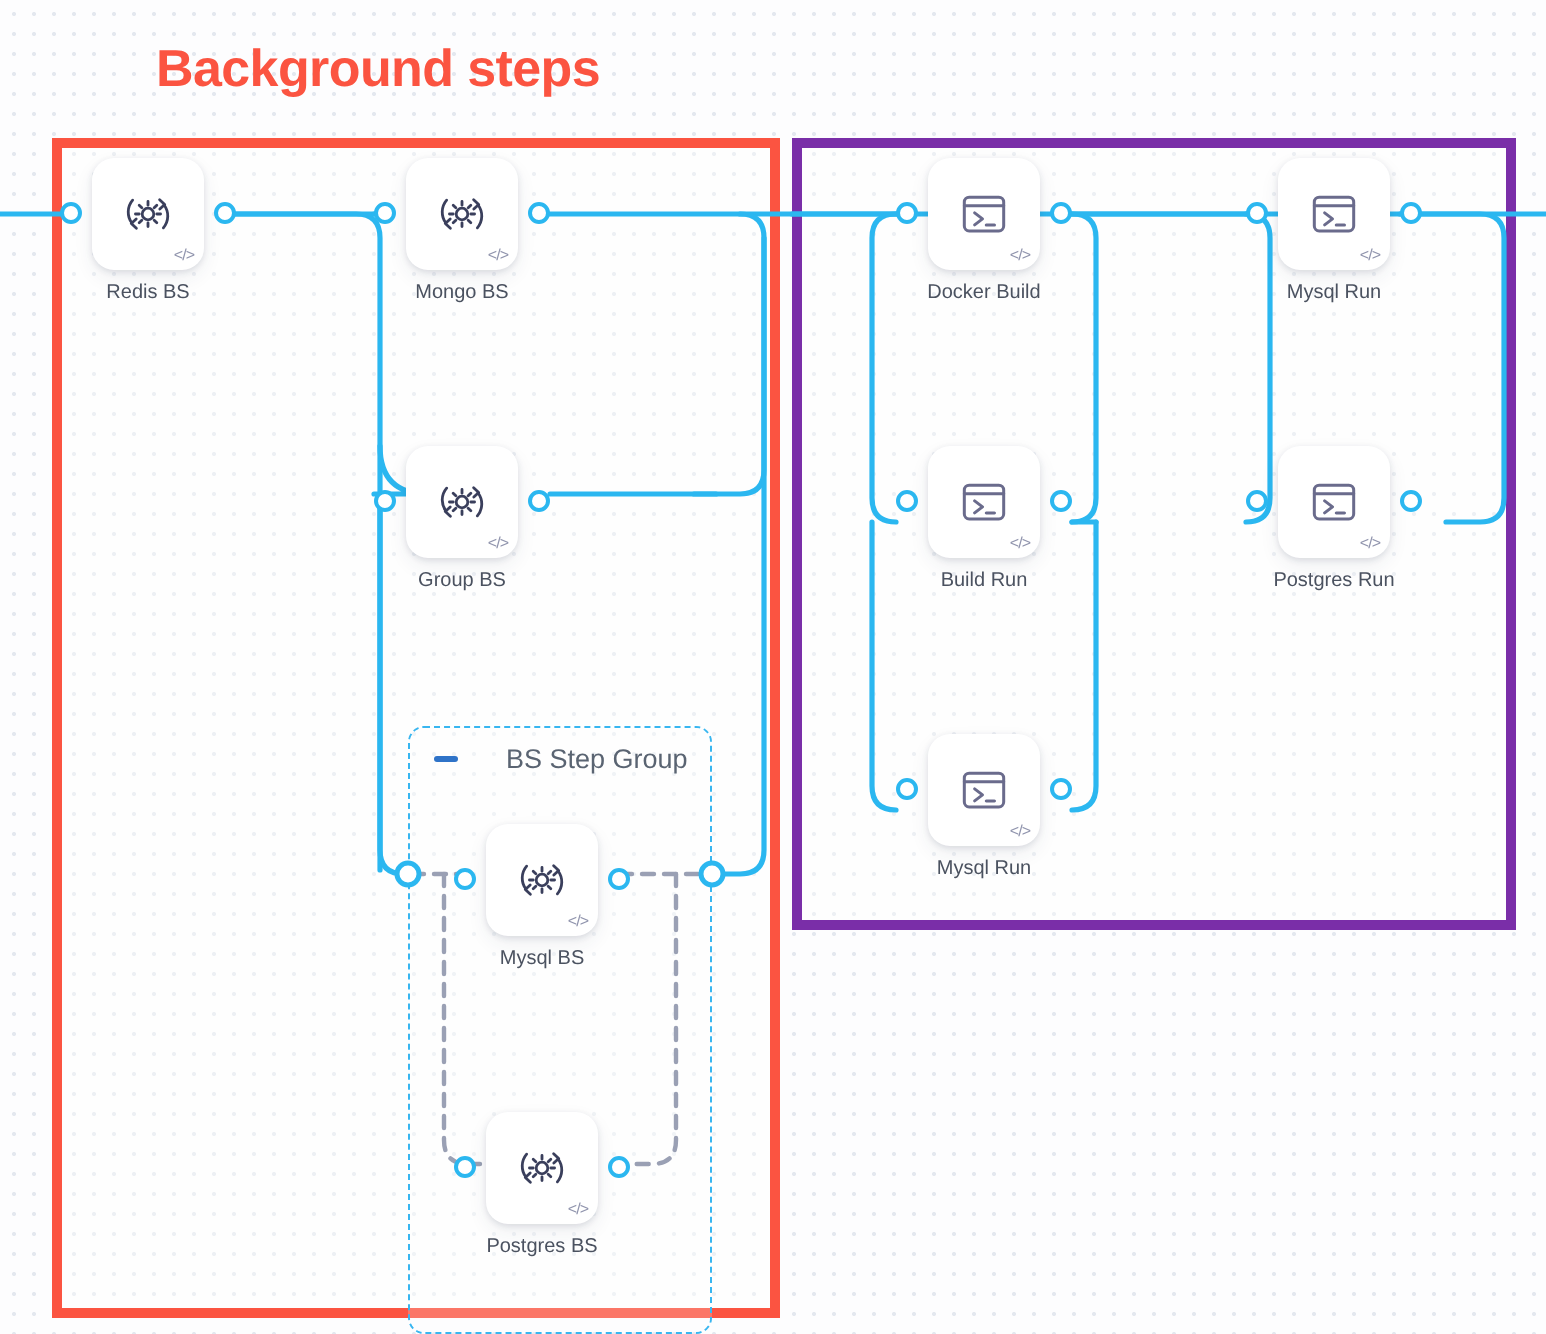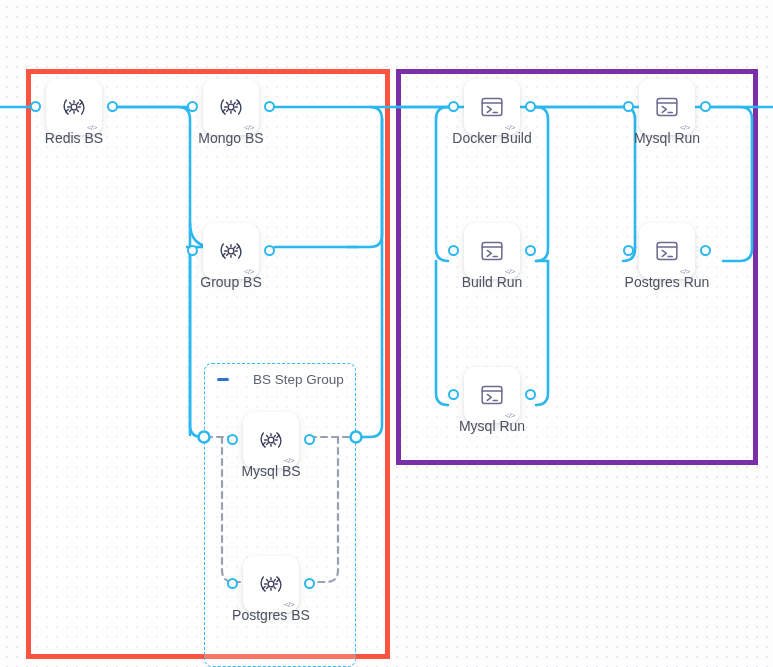--- a/index.html
+++ b/index.html
@@ -61,37 +61,38 @@
     box-shadow:0 1px 3px rgba(40,50,80,0.13), 0 4px 10px rgba(40,50,80,0.07);
     display:flex;align-items:center;justify-content:center;
   }
   .node .code-badge{
     position:absolute;right:5px;bottom:3px;
     font-size:8px;color:#9094ad;font-family:"Liberation Sans",sans-serif;
     line-height:1;letter-spacing:-0.5px;
   }
   .node .label{
     position:absolute;left:50%;transform:translateX(-50%);
-    top:51px;white-space:nowrap;
-    font-size:14px;color:#4b5260;
+    top:62px;white-space:nowrap;
+    font-size:10px;color:#4b5260;
   }
   .port{
     position:absolute;width:11px;height:11px;border-radius:50%;
     background:#ffffff;border:2.5px solid #2bb7f0;box-sizing:border-box;
     top:22px;
   }
   .port.left{ left:-16px; }
   .port.right{ right:-16px; }
   .icon-svg{ width:30px;height:30px;display:block; }
 </style>
 </head>
 <body>
 
 <div id="canvas">
 
+  <div class="heading" id="heading-bg">Background steps</div>
 
   <div class="group-box" id="box-bg"></div>
   <div class="group-box" id="box-run"></div>
 
   <div class="stepgroup">
     <div class="stepgroup-header">
       <span class="collapse-dash"></span>
       <span>BS Step Group</span>
     </div>
   </div>

